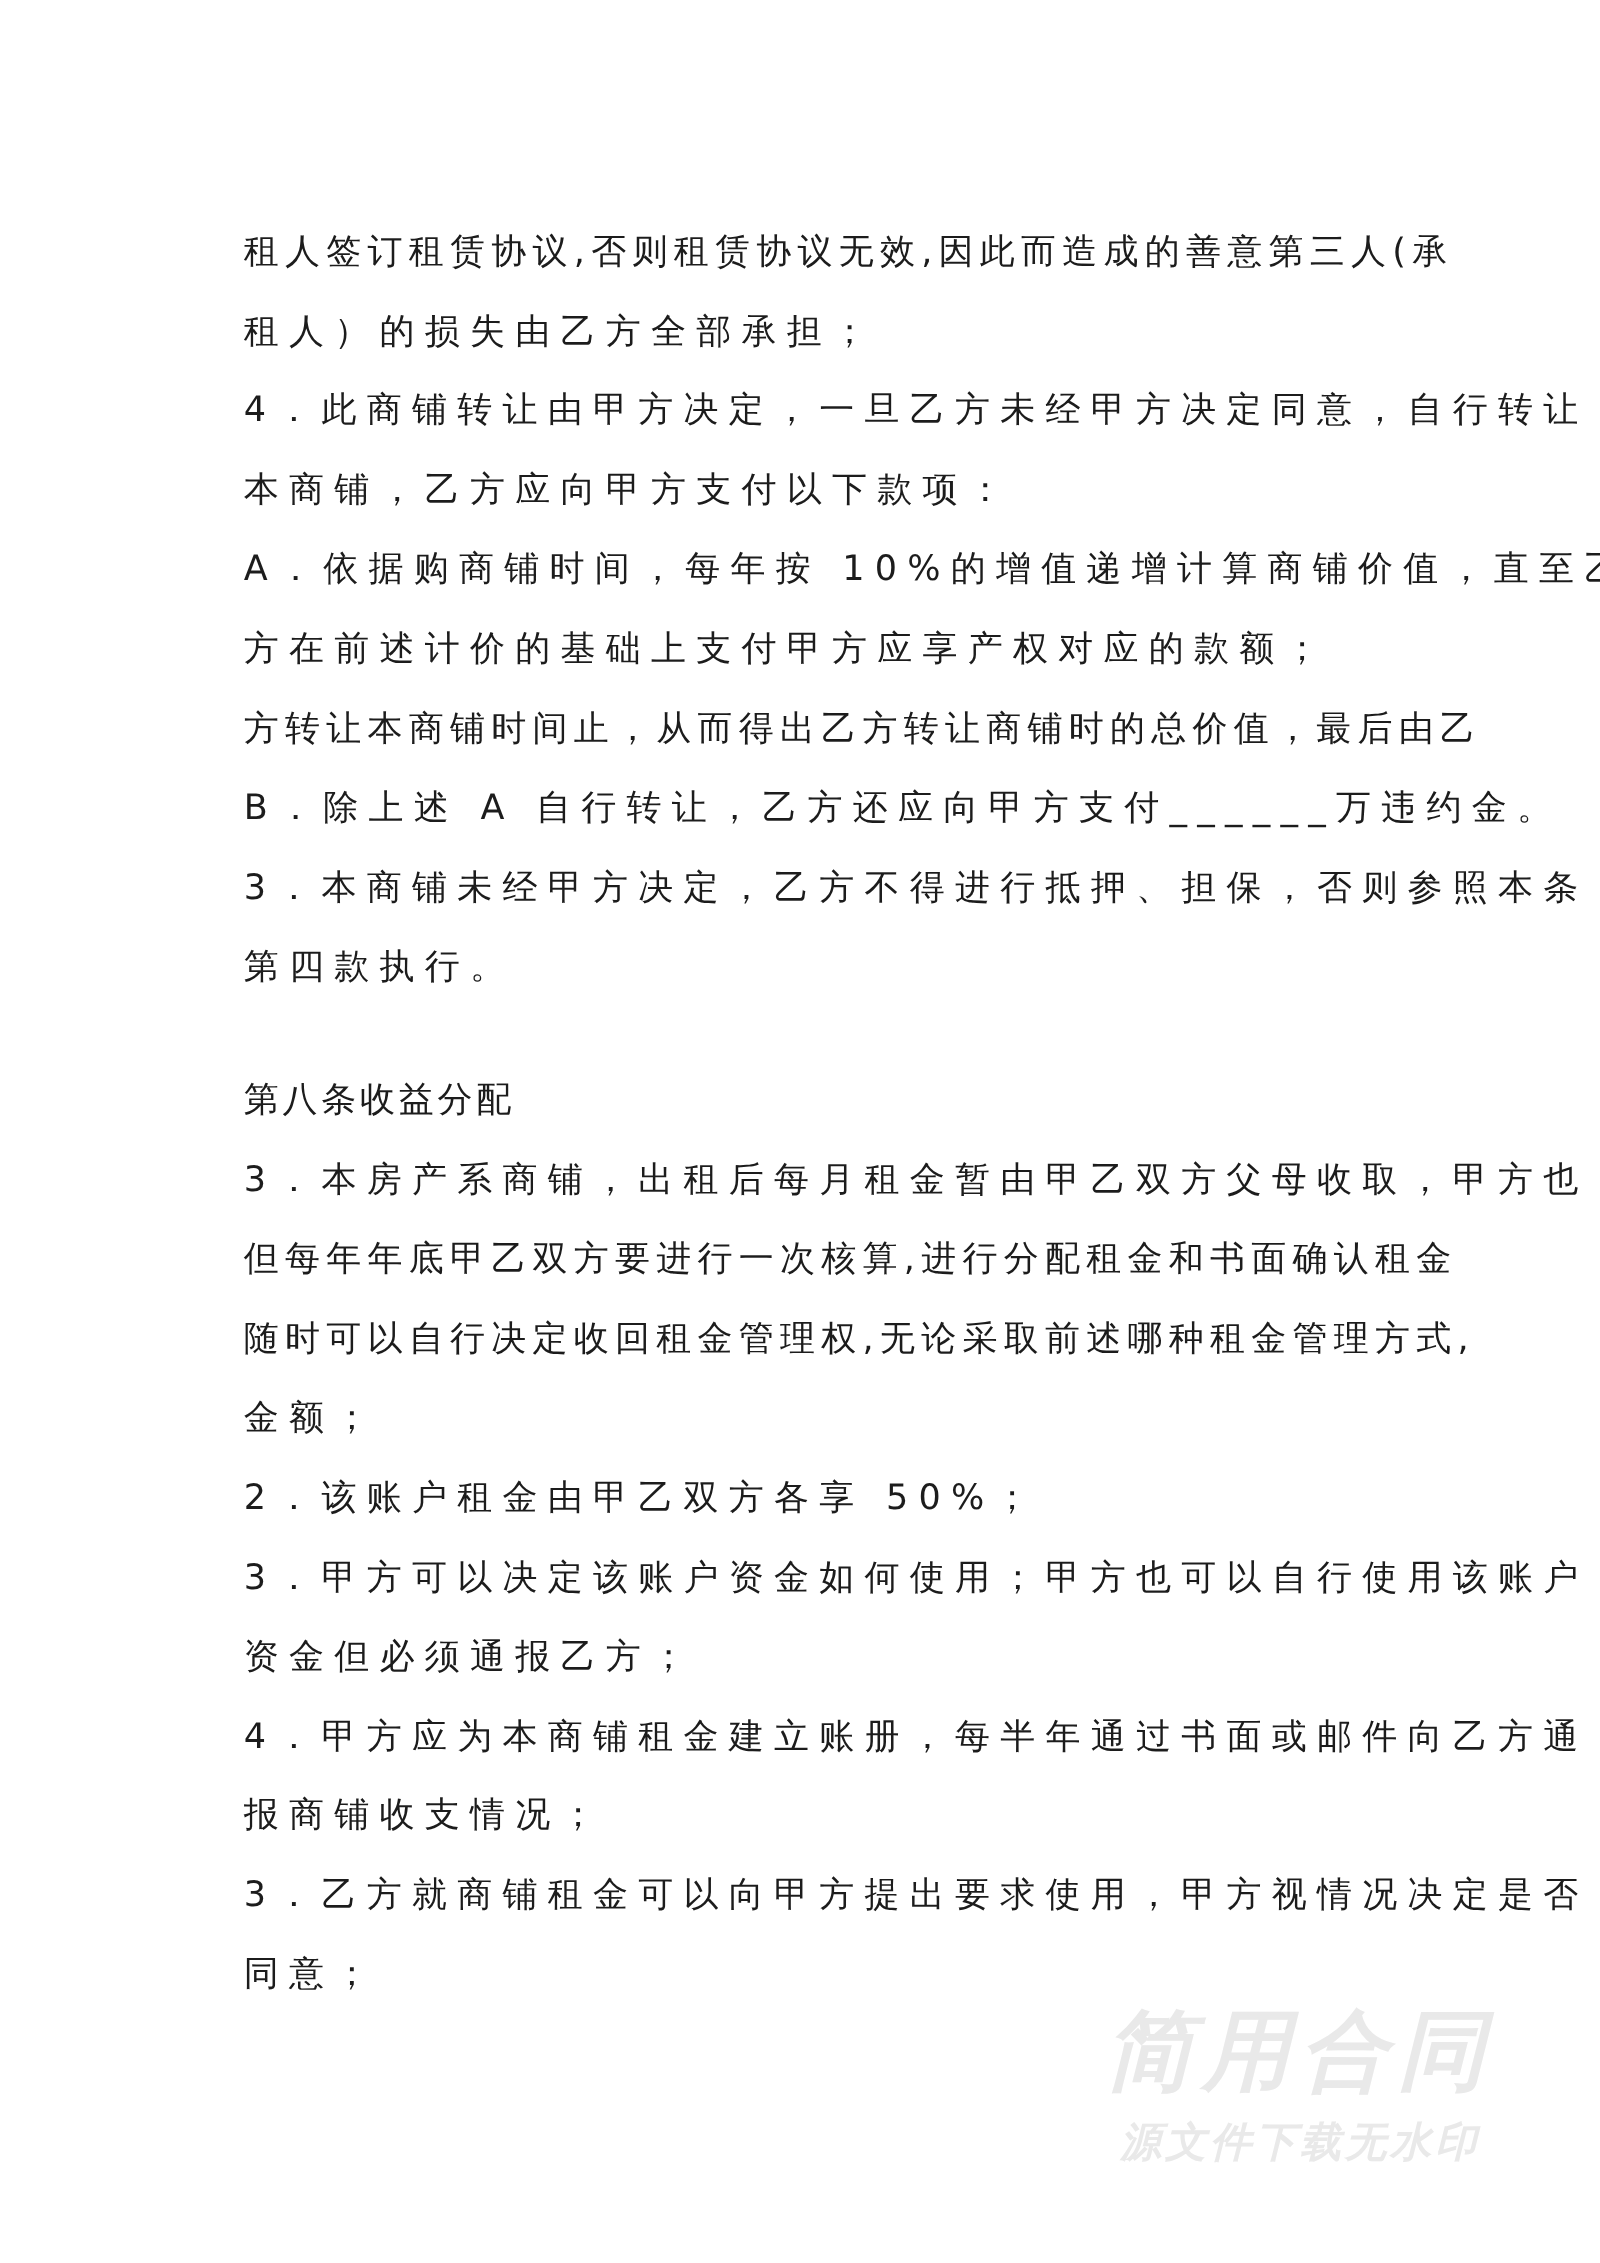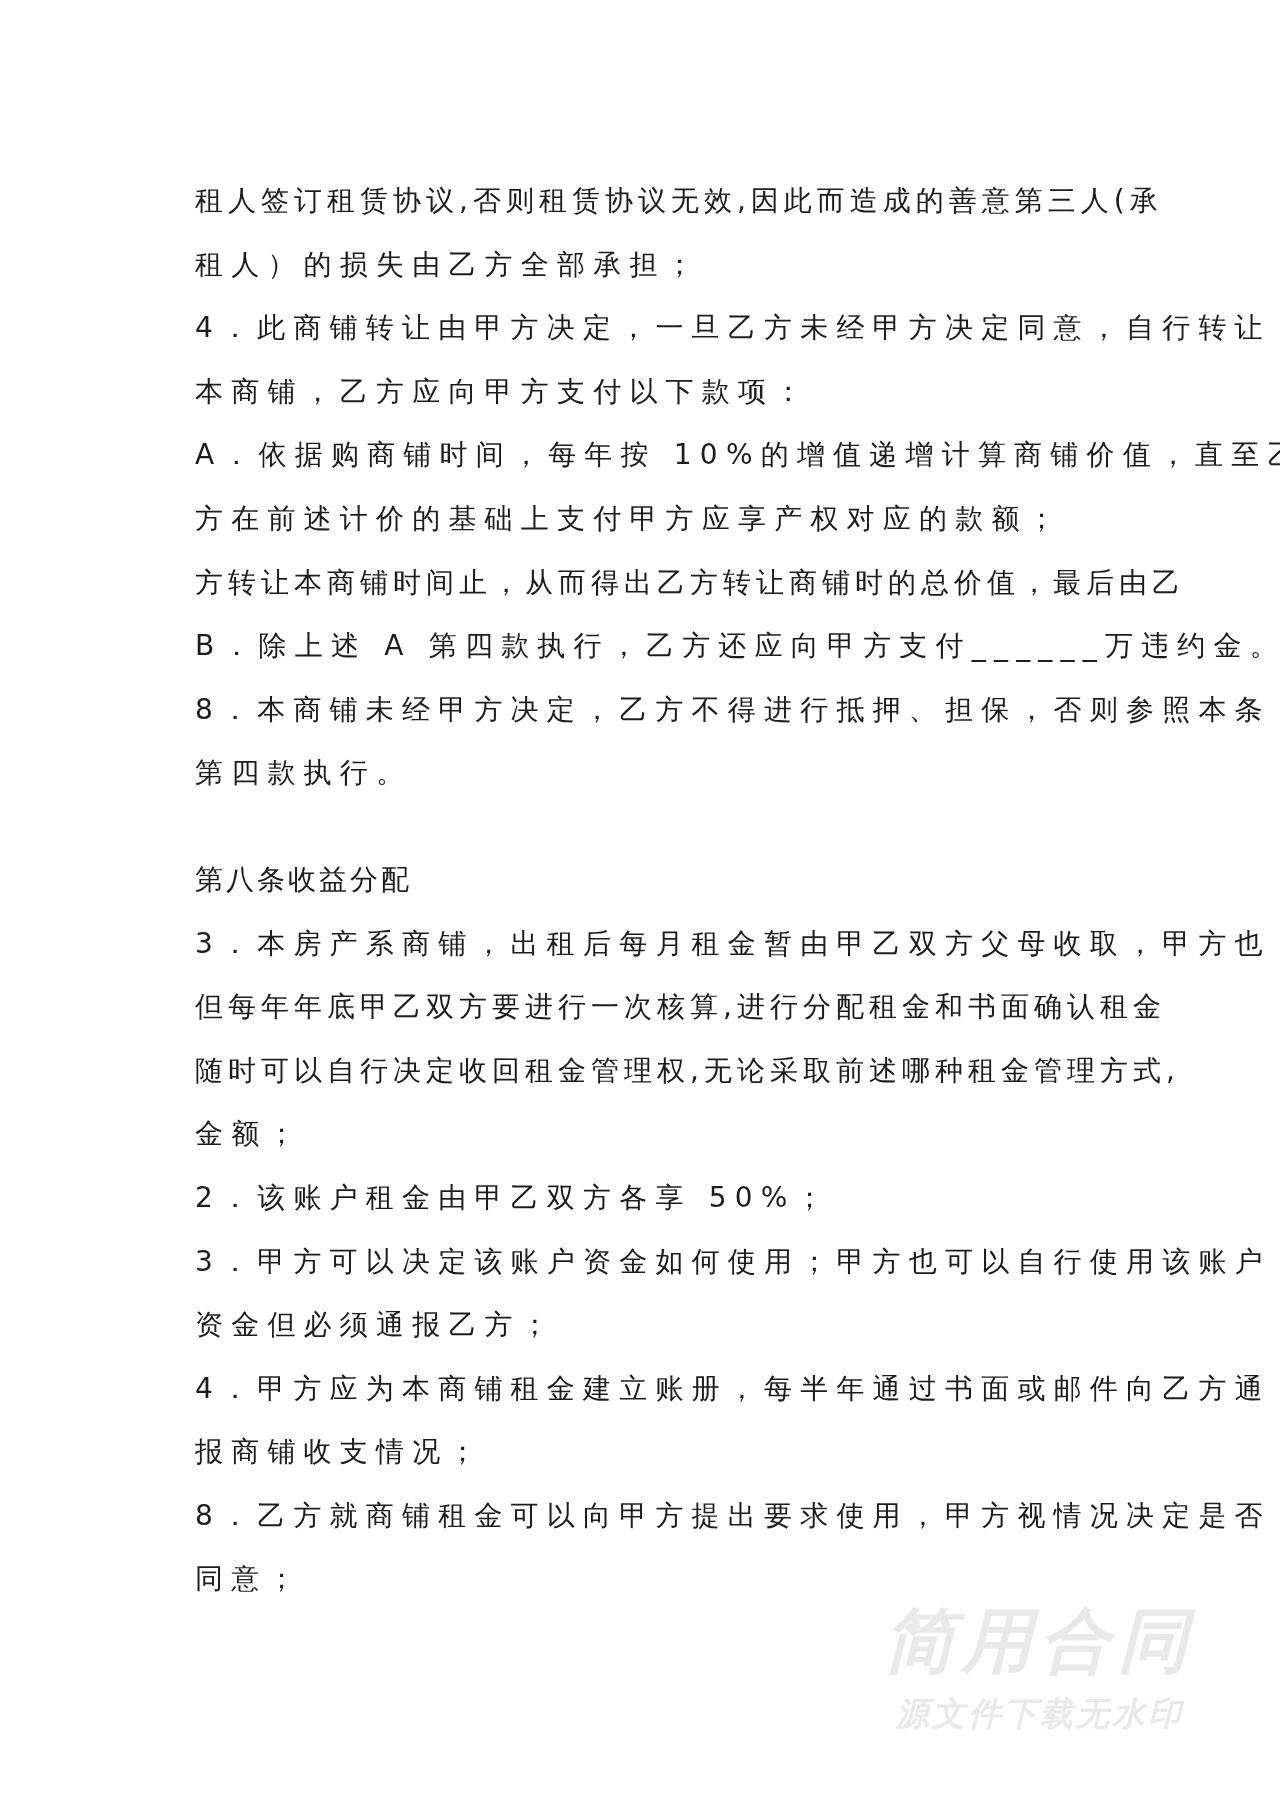--- a/index.html
+++ b/index.html
@@ -74,34 +74,34 @@
 
 <div class="page">
   <div class="content">
     <div class="line tight">租人签订租赁协议,否则租赁协议无效,因此而造成的善意第三人(承</div>
     <div class="line">租人）的损失由乙方全部承担；</div>
     <div class="line">4．此商铺转让由甲方决定，一旦乙方未经甲方决定同意，自行转让</div>
     <div class="line">本商铺，乙方应向甲方支付以下款项：</div>
     <div class="line">A．依据购商铺时间，每年按 10%的增值递增计算商铺价值，直至乙</div>
     <div class="line">方在前述计价的基础上支付甲方应享产权对应的款额；</div>
     <div class="line tight">方转让本商铺时间止，从而得出乙方转让商铺时的总价值，最后由乙</div>
-    <div class="line">B．除上述 A 第四款执行，乙方还应向甲方支付______万违约金。</div>
-    <div class="line">8．本商铺未经甲方决定，乙方不得进行抵押、担保，否则参照本条</div>
+    <div class="line">B．除上述 A 自行转让，乙方还应向甲方支付______万违约金。</div>
+    <div class="line">3．本商铺未经甲方决定，乙方不得进行抵押、担保，否则参照本条</div>
     <div class="line">第四款执行。</div>
     <div class="line heading">第八条收益分配</div>
     <div class="line">3．本房产系商铺，出租后每月租金暂由甲乙双方父母收取，甲方也</div>
     <div class="line tight">但每年年底甲乙双方要进行一次核算,进行分配租金和书面确认租金</div>
     <div class="line tight">随时可以自行决定收回租金管理权,无论采取前述哪种租金管理方式,</div>
     <div class="line">金额；</div>
     <div class="line">2．该账户租金由甲乙双方各享 50%；</div>
     <div class="line">3．甲方可以决定该账户资金如何使用；甲方也可以自行使用该账户</div>
     <div class="line">资金但必须通报乙方；</div>
     <div class="line">4．甲方应为本商铺租金建立账册，每半年通过书面或邮件向乙方通</div>
     <div class="line">报商铺收支情况；</div>
-    <div class="line">8．乙方就商铺租金可以向甲方提出要求使用，甲方视情况决定是否</div>
+    <div class="line">3．乙方就商铺租金可以向甲方提出要求使用，甲方视情况决定是否</div>
     <div class="line">同意；</div>
   </div>
 
   <div class="watermark">
     <div class="wm-main">简用合同</div>
     <div class="wm-sub">源文件下载无水印</div>
   </div>
 </div>
 
 </body></html>

